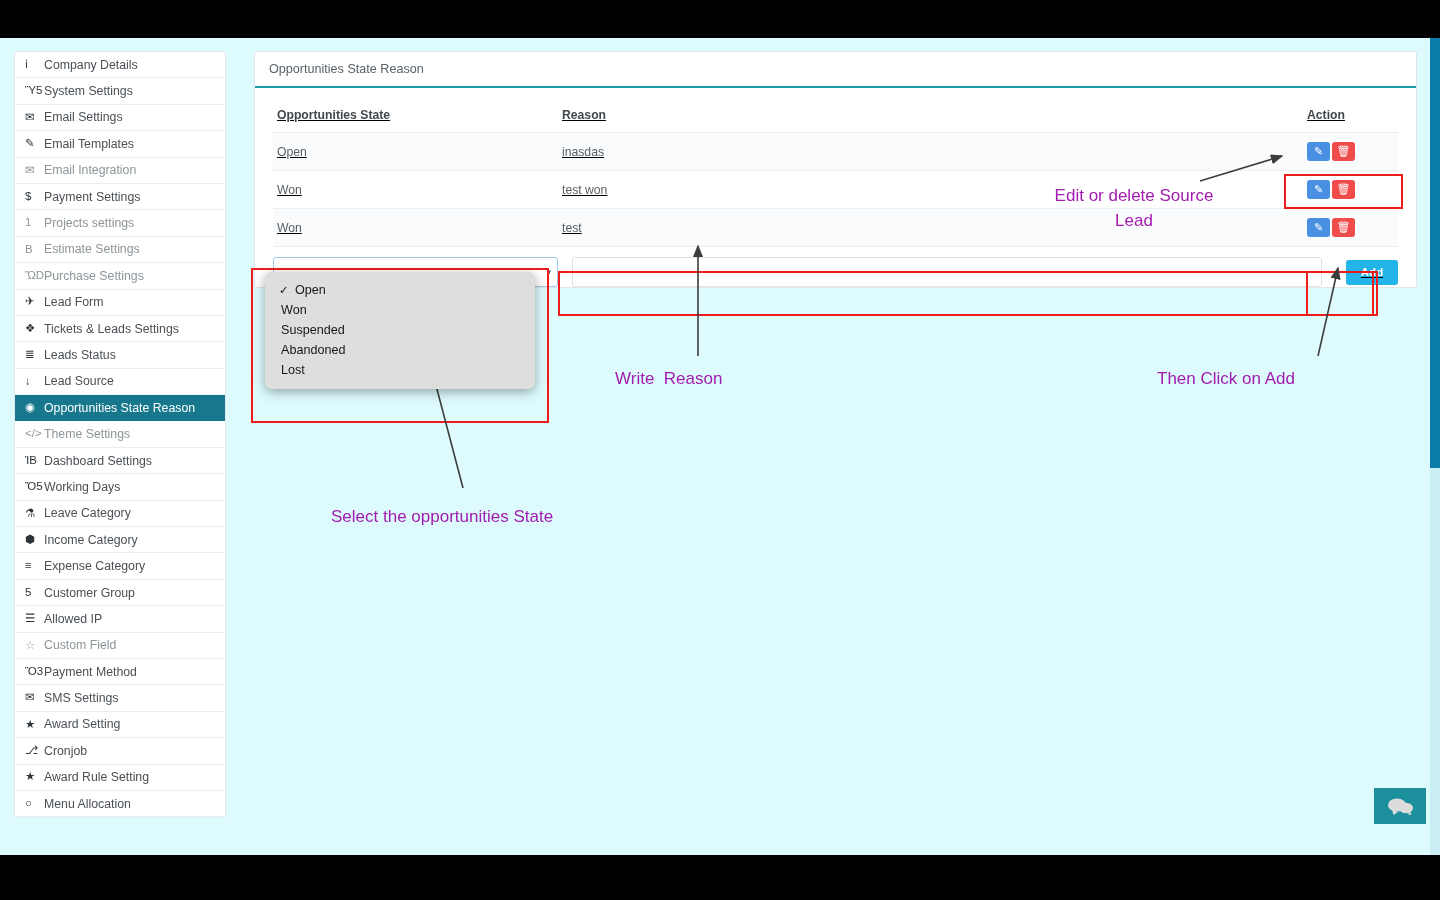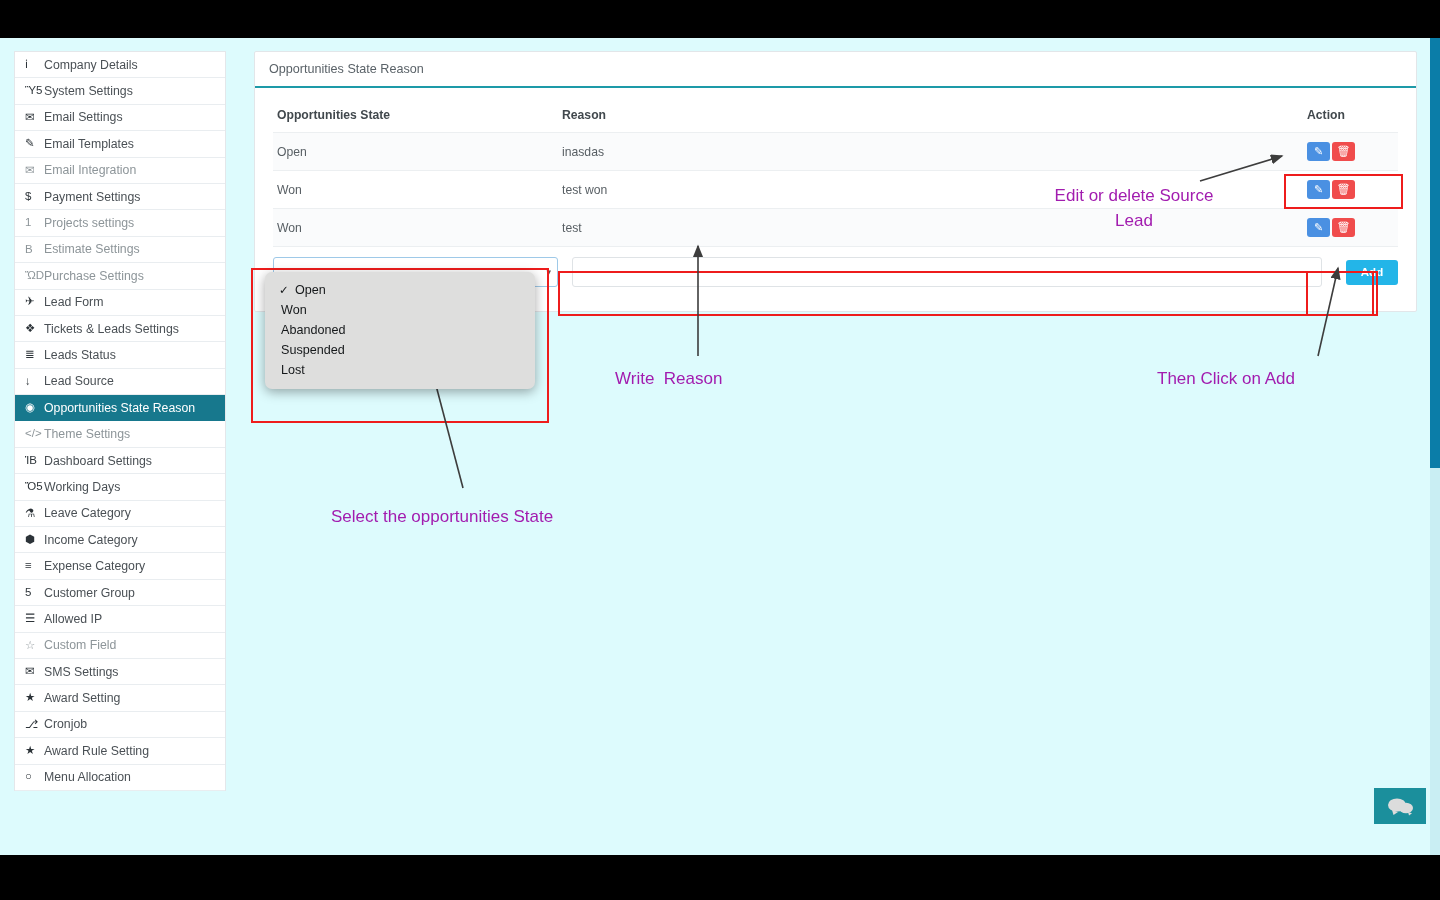--- a/index.html
+++ b/index.html
@@ -67,21 +67,21 @@
   }
   #card-header {
     height: 36px;
     padding: 0 14px;
     display: flex;
     align-items: center;
     border-bottom: 2px solid #1d9aa8;
     font-size: 12.6px;
     color: #5a6268;
   }
-  #card-body { padding: 14px 18px 24px 18px; }
+  #card-body { padding: 14px 18px 0 18px; text-decoration: underline; }
 
   table.grid { width: 100%; border-collapse: collapse; table-layout: fixed; }
   table.grid th {
     text-align: left;
     font-size: 12.2px;
     font-weight: bold;
     color: #41484d;
     padding: 6px 0 10px 4px;
     border-bottom: 1px solid #eceff1;
   }
@@ -327,20 +327,24 @@
         <span class="si-icon">὆5</span>
         <span>Customer Group</span>
       </div>
       <div class="side-item">
         <span class="si-icon">☰</span>
         <span>Allowed IP</span>
       </div>
       <div class="side-item dim">
         <span class="si-icon">☆</span>
         <span>Custom Field</span>
+      </div>
+      <div class="side-item">
+        <span class="si-icon">Ὃ3</span>
+        <span>Payment Method</span>
       </div>
       <div class="side-item">
         <span class="si-icon">✉</span>
         <span>SMS Settings</span>
       </div>
       <div class="side-item">
         <span class="si-icon">★</span>
         <span>Award Setting</span>
       </div>
       <div class="side-item">
@@ -398,22 +402,22 @@
         <input id="reason-input" type="text" value="" placeholder="" style="">
         <button id="add-btn">Add</button>
       </div>
 
     </div>
   </div>
 
   <div id="dropdown">
       <div class="opt checked"><span class="check">✓</span><span>Open</span></div>
       <div class="opt"><span>Won</span></div>
+      <div class="opt"><span>Suspended</span></div>
       <div class="opt"><span>Abandoned</span></div>
-      <div class="opt"><span>Suspended</span></div>
       <div class="opt"><span>Lost</span></div>
     </div>
 
   <div class="redbox" id="rb-action"></div>
   <div class="redbox" id="rb-select"></div>
   <div class="redbox" id="rb-input"></div>
   <div class="redbox" id="rb-add"></div>
 
   <div class="anno" id="anno-edit">Edit or delete Source
 Lead</div>

